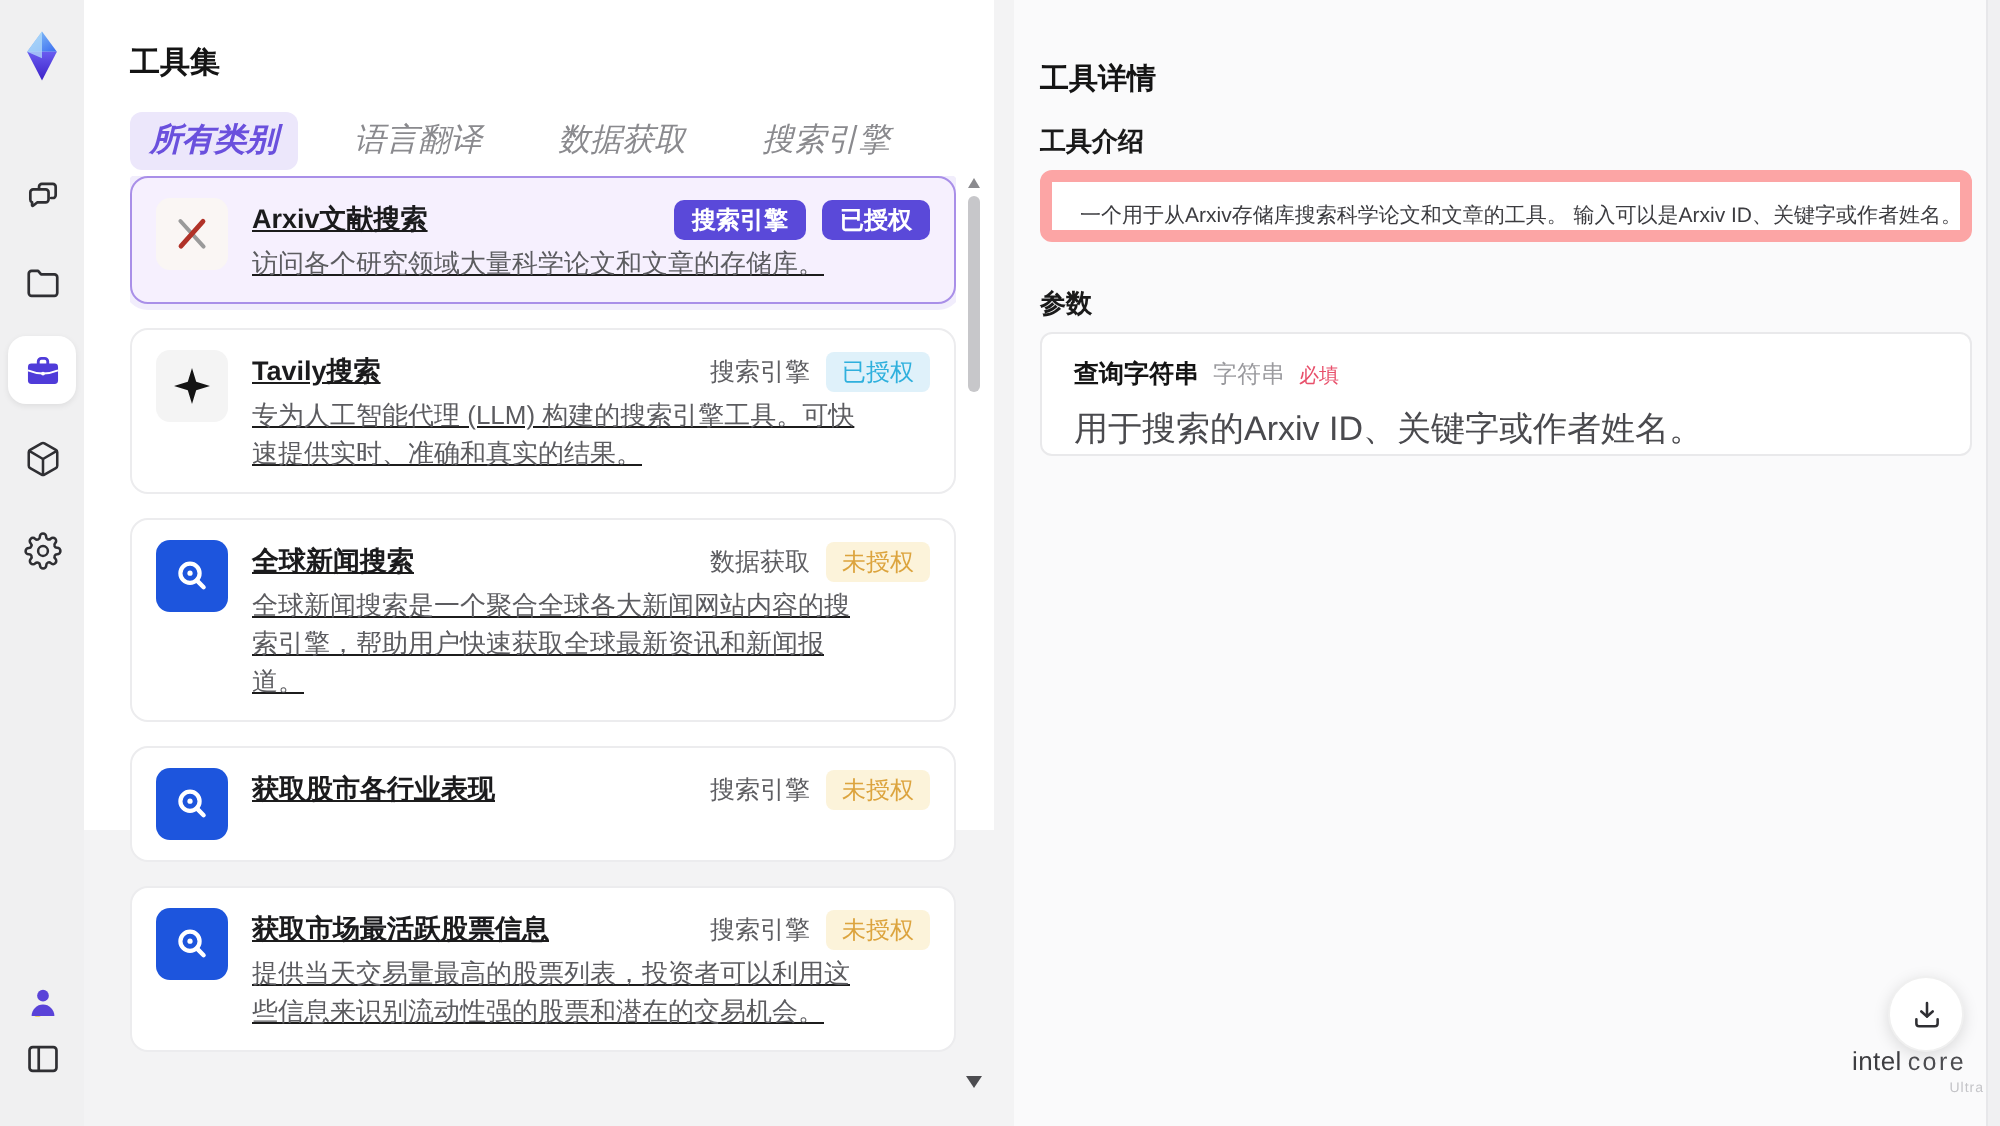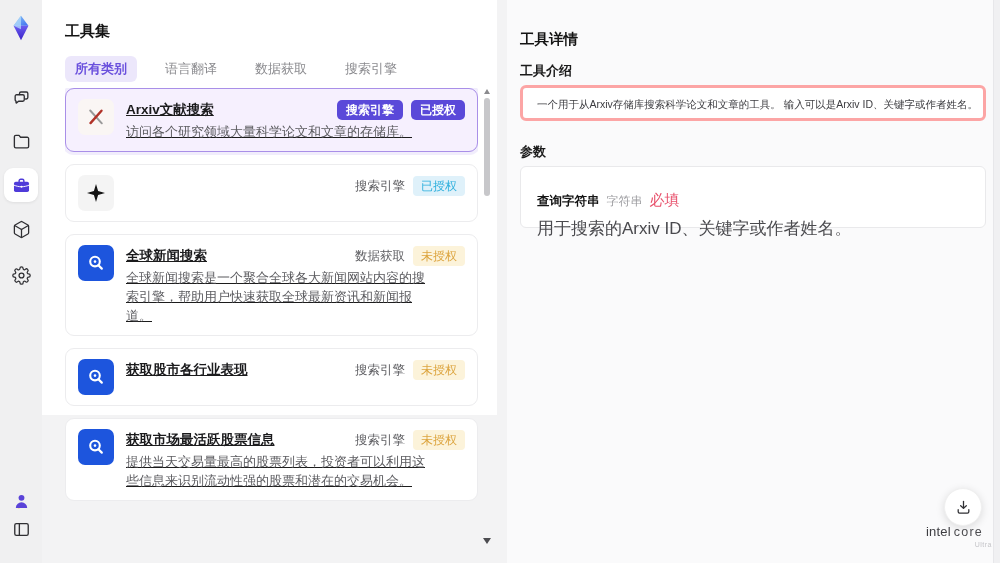--- a/index.html
+++ b/index.html
@@ -17,22 +17,22 @@
     border-radius:9px; display:flex; align-items:center; justify-content:center; cursor:pointer;
   }
   .rail-btn svg { width:19px; height:19px; }
   .rail-btn.active { background:#ffffff; box-shadow:0 1px 3px rgba(0,0,0,.08); }
 
   
   .panel-tools { position:absolute; left:42px; top:0; width:455px; height:415px; background:#ffffff; }
   .tools-title { position:absolute; left:23px; top:22px; font-size:15px; font-weight:bold; color:#141414; }
   .tabs { position:absolute; left:23px; top:56px; display:flex; gap:18px; align-items:center; }
   .tab {
-    border:none; background:none; font-family:inherit; font-size:13px; color:#8a8a8e;
-    padding:4px 10px; border-radius:6px; cursor:pointer; white-space:nowrap;
+    border:none; background:none; font-family:inherit; font-size:16px; color:#8a8a8e;
+    padding:4px 10px; border-radius:6px; cursor:pointer; white-space:nowrap;font-style:italic;
   }
   .tab.active { background:#ece7fb; color:#6a50dd; font-weight:bold; }
 
   .tool-list {
     position:absolute; left:23px; top:88px; width:413px; height:475px;
     display:flex; flex-direction:column; gap:12px; overflow:hidden;text-decoration:underline;
   }
   .card {
     position:relative; flex:0 0 auto; background:#fff; border:1px solid #ececee;
     border-radius:9px; padding:10px 12px; display:flex; gap:12px; cursor:pointer;
@@ -75,31 +75,31 @@
   }
 
   
   .panel-detail { position:absolute; left:507px; top:0; width:493px; height:563px; background:#fafafb; }
   .detail-title { position:absolute; left:13px; top:30px; font-size:14.5px; font-weight:bold; color:#141414; }
   .section-heading { position:absolute; left:13px; font-size:13px; font-weight:bold; color:#1a1a1a; }
   .h-intro { top:62px; }
   .h-params { top:143px; }
   .intro-box {
     position:absolute; left:13px; top:85px; width:466px; height:36px; background:#fff;
-    border:3px solid #fca5a5; border-radius:6px; padding:10px 14px; overflow:hidden;
+    border:6px solid #fca5a5; border-radius:6px; padding:10px 14px; overflow:hidden;
   }
   .intro-text { font-size:10.5px; color:#3c3c40; white-space:nowrap; }
   .param-box {
     position:absolute; left:13px; top:166px; width:466px; height:62px; background:#fff;
     border:1px solid #e9e9eb; border-radius:6px; padding:12px 16px;
   }
   .param-line1 { display:flex; align-items:baseline; gap:7px;text-align:right; }
   .param-name { font-size:12.5px; font-weight:bold; color:#141414; }
   .param-type { font-size:12px; color:#9a9a9e; }
-  .param-required { font-size:15px; color:#e8506b;margin-top:12px; }
+  .param-required { font-size:10px; color:#e8506b; }
   .param-desc { margin-top:7px; font-size:17px; color:#4a4a4e; }
 
   
   .download-fab {
     position:absolute; left:944px; top:488px; width:38px; height:38px; border-radius:50%;
     background:#fff; border:1px solid #f0f0f0; box-shadow:0 2px 8px rgba(0,0,0,.13);
     display:flex; align-items:center; justify-content:center; cursor:pointer;
   }
   .download-fab svg { width:17px; height:17px; }
   .intel-logo { position:absolute; left:926px; top:522px; width:66px; text-align:left; }
@@ -210,20 +210,24 @@
       <span class="tag-category">搜索引擎</span>
       <span class="badge authorized">已授权</span>
     </div>
   </div>
       <div class="card">
     <div class="card-icon icon-tavily">
           <svg viewBox="0 0 24 24">
             <path d="M12 3l2.1 6.9L21 12l-6.9 2.1L12 21l-2.1-6.9L3 12l6.9-2.1z" fill="#141414"></path>
           </svg>
         </div>
+    <div class="card-body">
+      <div class="card-title">Tavily搜索</div>
+      <div class="card-desc">专为人工智能代理 (LLM) 构建的搜索引擎工具。可快速提供实时、准确和真实的结果。</div>
+    </div>
     <div class="card-tags">
       <span class="tag-category">搜索引擎</span>
       <span class="badge authorized">已授权</span>
     </div>
   </div>
       <div class="card">
     <div class="card-icon icon-news-search">
           <svg viewBox="0 0 24 24">
             <circle cx="11" cy="10.6" r="4.8" stroke="#fff" stroke-width="2.1" fill="none"></circle>
             <circle cx="11" cy="10.6" r="1.3" fill="#fff"></circle>

